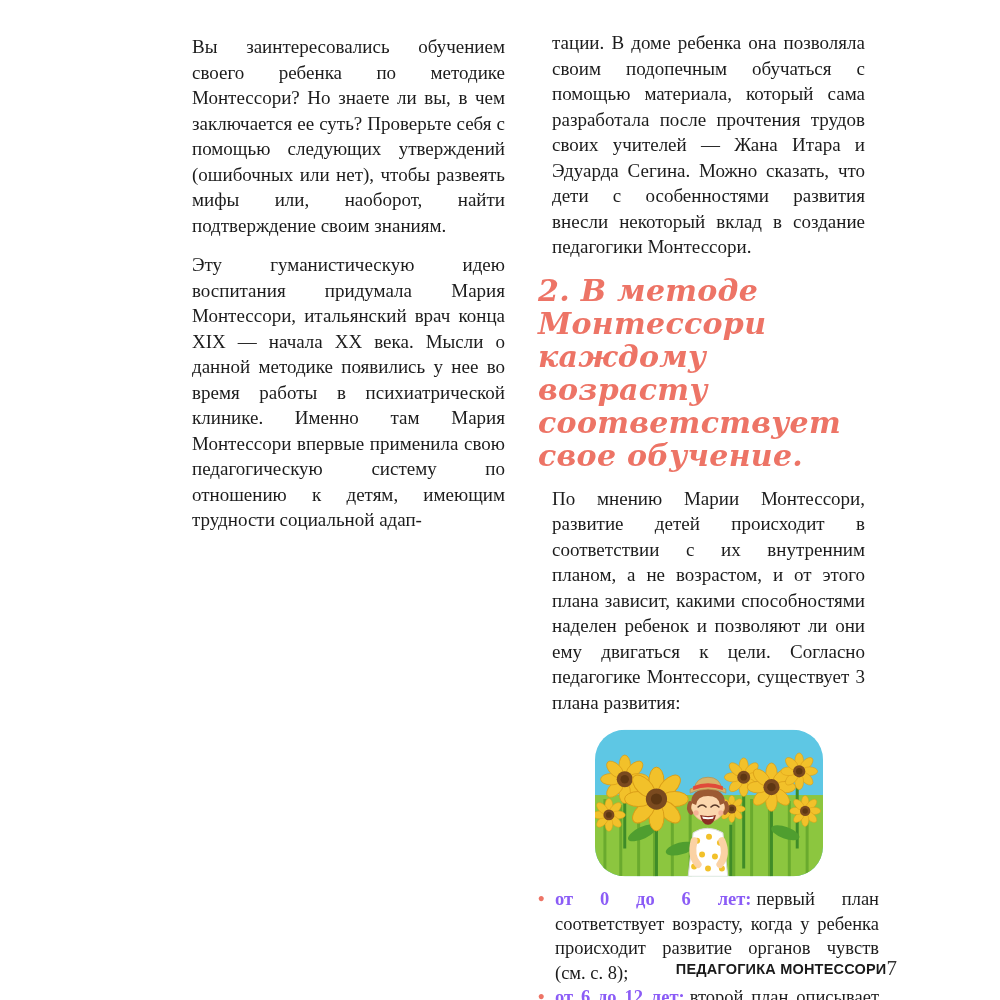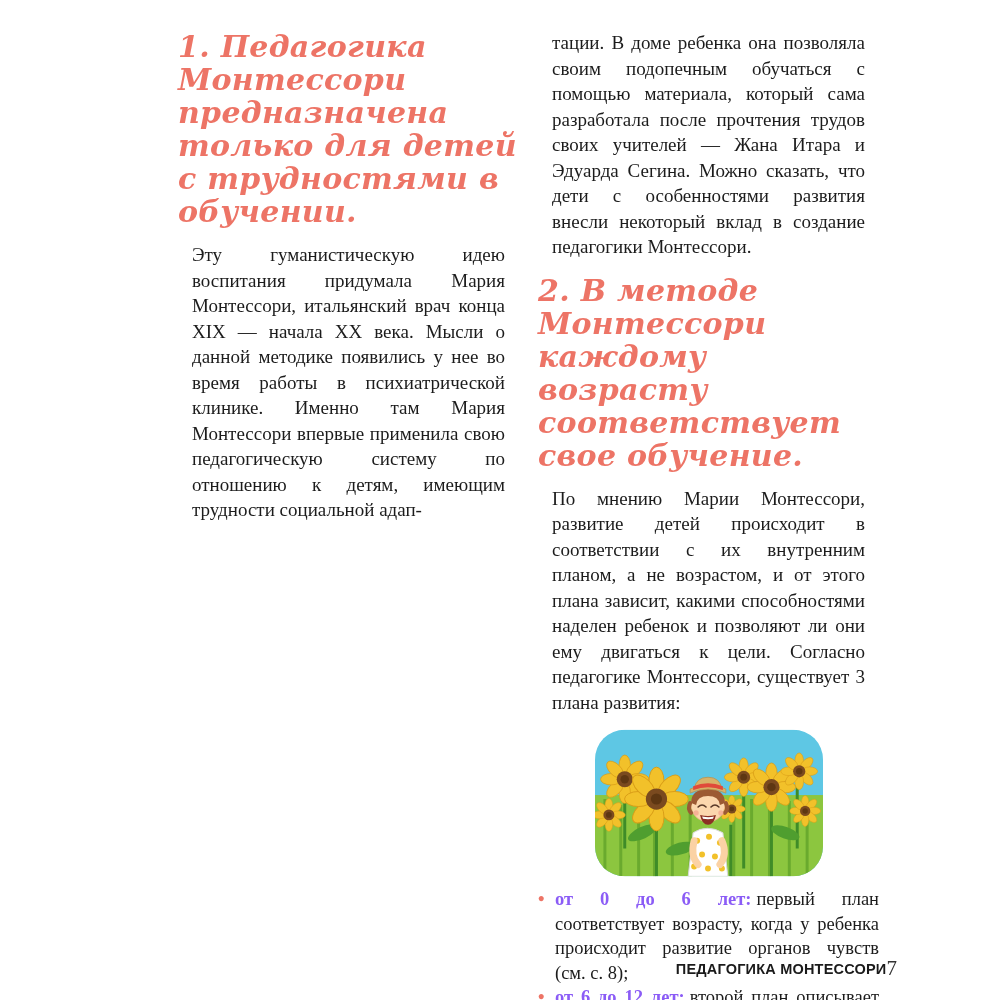--- a/index.html
+++ b/index.html
@@ -33,22 +33,22 @@
   .footer .flabel{font-family:"Liberation Sans", sans-serif;font-weight:600;
       font-size:14.5px;letter-spacing:.2px;color:#1a1a1a;}
   .footer .fnum{font-family:"Liberation Serif", serif;font-size:21px;color:#333;}
 </style>
 </head>
 <body>
 
 <div id="page">
 
   <div class="col col-left">
+    <p class="body-p">Вы заинтересовались обучением своего ребенка по методике Монтессори? Но знаете ли вы, в чем заключается ее суть? Проверьте себя с помощью следующих утверждений (ошибочных или нет), чтобы развеять мифы или, наоборот, найти подтверждение своим знаниям.</p>
 
-    <h2 class="section-head">1. Педагогика Монтессори предназначена только для детей с трудностями в обучении.</h2>
 
 
     <p class="body-p">Эту гуманистическую идею воспитания придумала Мария Монтессори, итальянский врач конца XIX — начала XX века. Мысли о данной методике появились у нее во время работы в психиатрической клинике. Именно там Мария Монтессори впервые применила свою педагогическую систему по отношению к детям, имеющим трудности социальной адап-</p>
 
   </div>
 
   <div class="col col-right">
     <p class="body-p">тации. В доме ребенка она позволяла своим подопечным обучаться с помощью материала, который сама разработала после прочтения трудов своих учителей — Жана Итара и Эдуарда Сегина. Можно сказать, что дети с особенностями развития внесли некоторый вклад в создание педагогики Монтессори.</p>
 
     <h2 class="section-head">2. В методе Монтессори каждому возрасту соответствует свое обучение.</h2>

